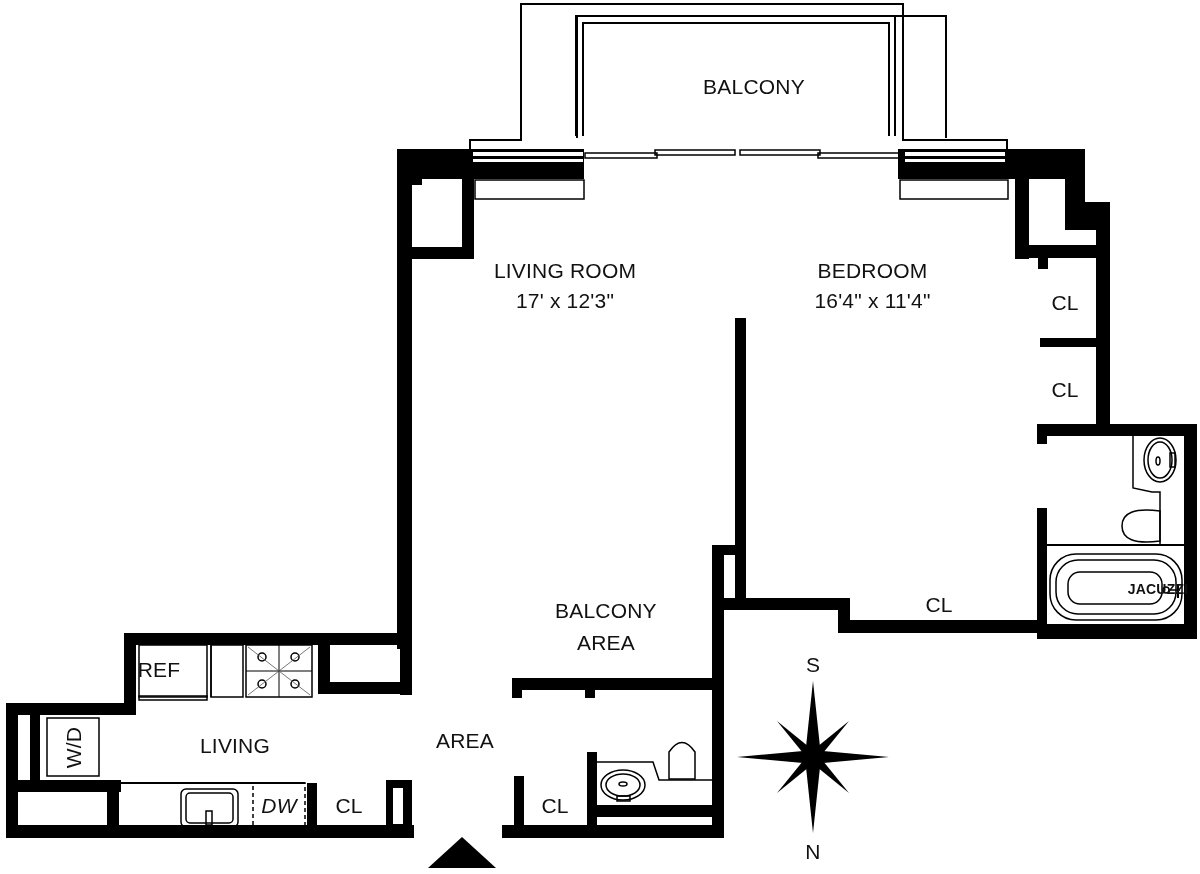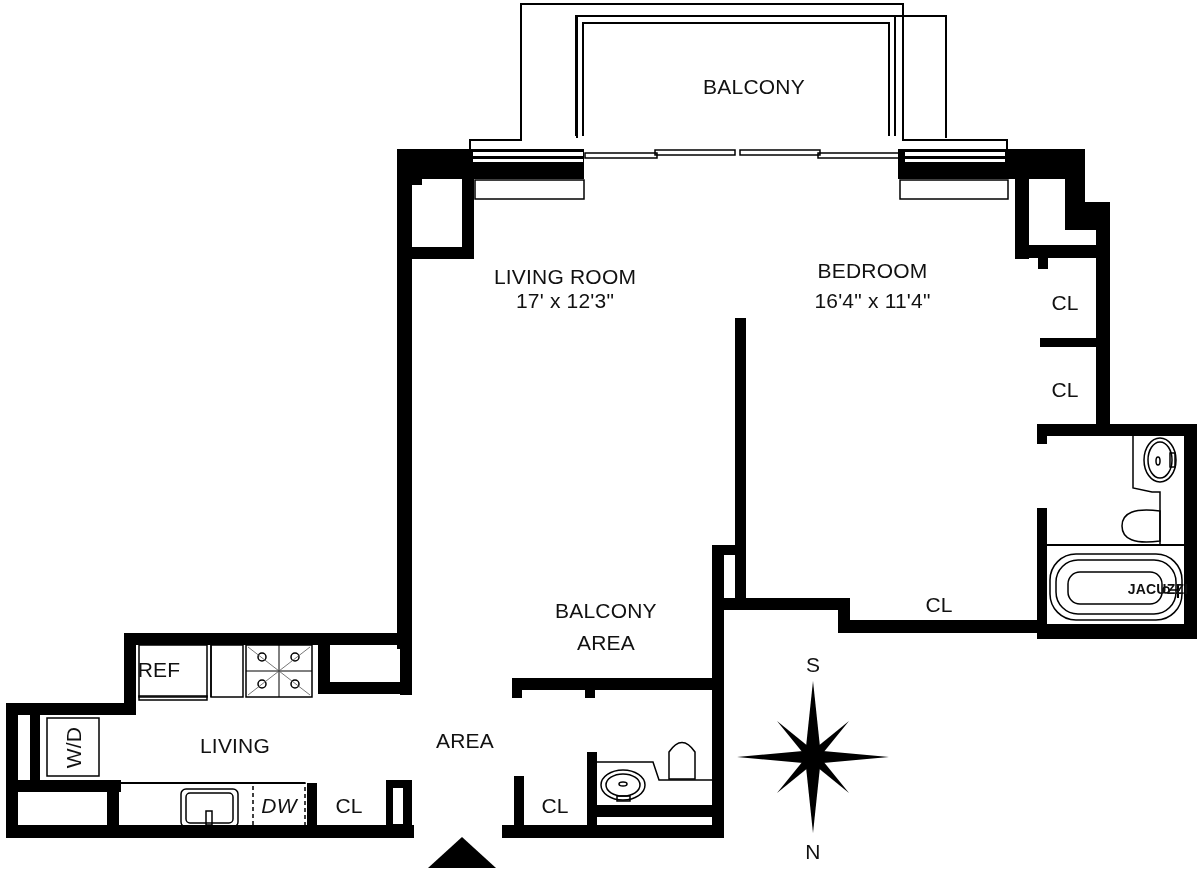--- a/index.html
+++ b/index.html
@@ -171,21 +171,21 @@
     <polygon points="-36,36 -10,4 0,0 -4,10" fill="#000"></polygon>
     <polygon points="36,36 4,10 0,0 10,4" fill="#000"></polygon>
     <circle cx="0" cy="0" r="9" fill="#000"></circle>
   </g>
 
   <polygon points="428,868 462,837 496,868" fill="#000"></polygon>
 </svg>
 
 <div class="lbl" style="left:669px; top:72px; width:170px;">BALCONY</div>
 
-<div class="lbl" style="left:460px; top:256px; width:210px;margin-top:6px;">LIVING ROOM</div>
+<div class="lbl" style="left:460px; top:256px; width:210px;">LIVING ROOM</div>
 <div class="lbl" style="left:460px; top:286px; width:210px;">17' x 12'3"</div>
 
 <div class="lbl" style="left:785px; top:256px; width:175px;">BEDROOM</div>
 <div class="lbl" style="left:785px; top:286px; width:175px;">16'4" x 11'4"</div>
 
 <div class="lbl" style="left:1044px; top:288px; width:42px;">CL</div>
 <div class="lbl" style="left:1044px; top:375px; width:42px;">CL</div>
 <div class="lbl" style="left:918px; top:590px; width:42px;">CL</div>
 
 <div class="lbl sm" style="left:1070px; top:575px; width:90px; line-height:28px;padding-left:43px;">JACUZZI</div>

